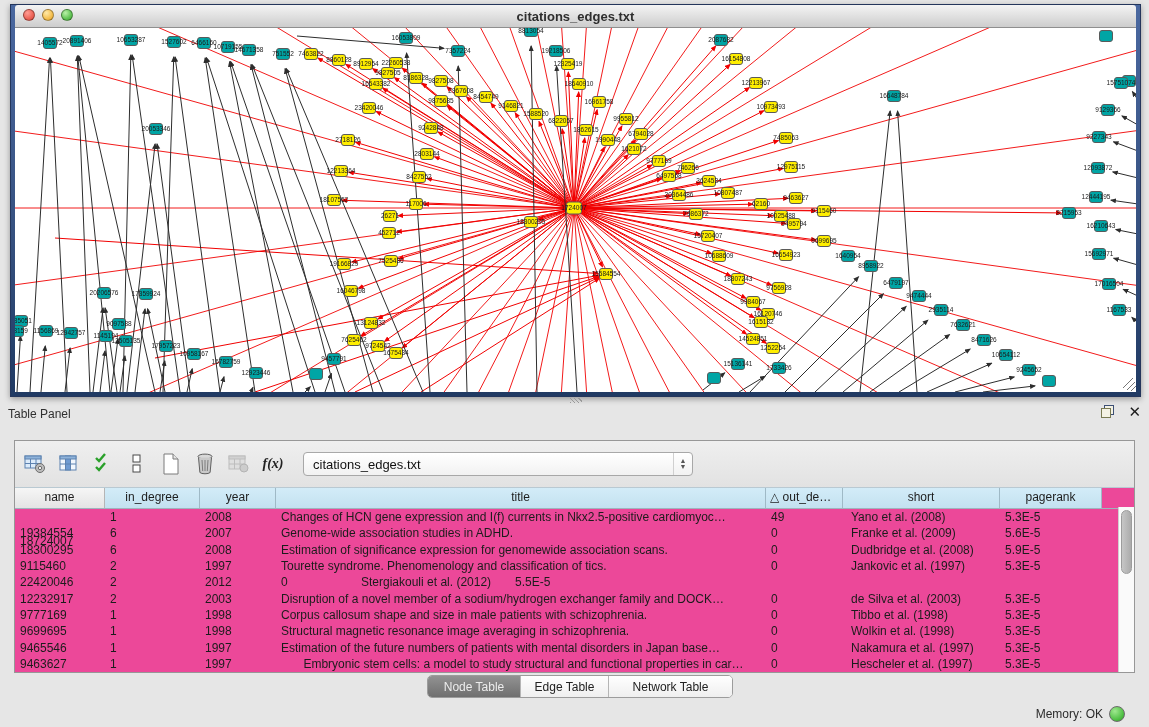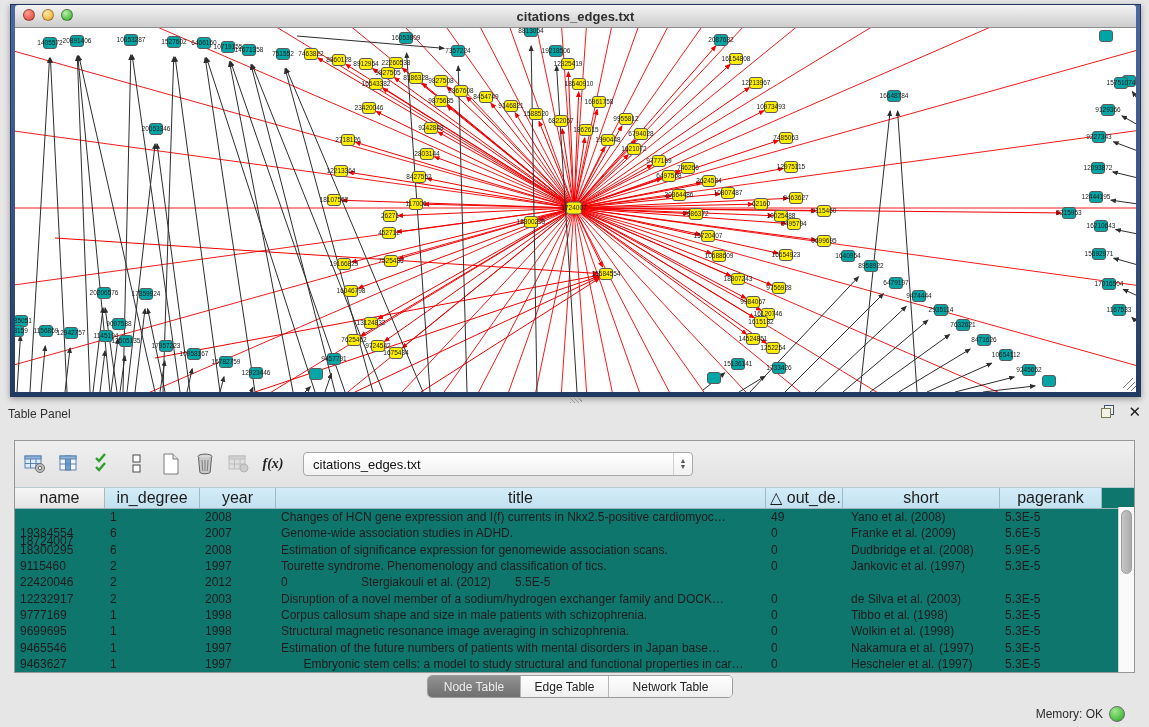--- a/index.html
+++ b/index.html
@@ -27,34 +27,34 @@
   .panel-title{position:absolute;left:8px;top:8px;font-size:12px;color:#303030;}
   .panel-btns{position:absolute;right:8px;top:6px;display:flex;gap:14px;align-items:center;}
   .float-ic{width:13px;height:13px;position:relative;}
   .float-ic b{position:absolute;width:8px;height:8px;border:1px solid #7a7a52;background:#f4f2e4;}
   .float-ic b:first-child{right:0;top:0;border-color:#3c4f74;}
   .float-ic b:last-child{left:0;bottom:0;}
   .close-x{font-size:15px;font-weight:700;color:#1c1c1c;line-height:13px;}
   .split-handle{position:absolute;left:570px;top:398px;width:12px;height:5px;
     background:repeating-linear-gradient(45deg,#9a9a9a 0 1px,transparent 1px 3px);}
   .panel-box{position:absolute;left:14px;top:440px;width:1121px;height:233px;
-    background:#0f766e;border:1px solid #979797;box-sizing:border-box;}
+    background:#ec4899;border:1px solid #979797;box-sizing:border-box;}
   .toolbar{height:46px;background:linear-gradient(180deg,#efefef,#e2e2e2);
     display:flex;align-items:center;padding-left:6px;gap:6px;}
   .tool-btn{width:28px;height:28px;display:flex;align-items:center;justify-content:center;}
   .fx{font-family:"Liberation Serif","DejaVu Serif",serif;font-style:italic;font-weight:700;
     font-size:14px;color:#222;}
   .combo{width:390px;height:24px;margin-left:10px;background:linear-gradient(180deg,#ffffff,#f2f2f2);
     border:1px solid #a8a8a8;border-radius:4px;display:flex;align-items:center;box-sizing:border-box;}
   .combo-val{flex:1;padding-left:9px;font-size:13px;color:#111;}
   .combo-arrows{width:18px;height:100%;display:flex;flex-direction:column;align-items:center;
     justify-content:center;color:#555;font-size:7px;line-height:6px;border-left:1px solid #d0d0d0;}
   
   .thead{display:flex;height:20px;border-top:1px solid #b9c9d2;border-bottom:1px solid #9fb3bd;}
-  .th{box-sizing:border-box;font-size:16px;color:#1d1d1d;text-align:center;line-height:19px;
+  .th{box-sizing:border-box;font-size:12px;color:#1d1d1d;text-align:center;line-height:19px;
      background:linear-gradient(180deg,#d3ecf8,#c3e1f0);border-right:1px solid #9fb9c6;
      overflow:hidden;white-space:nowrap;}
   .th-name{background:linear-gradient(180deg,#f6f6f6,#e4e4e4);border-right:1px solid #b5b5b5;}
   .tbody{position:relative;}
   .tr{display:flex;height:16.3px;align-items:center;}
   .td{box-sizing:border-box;font-size:12px;color:#1c1c1c;white-space:nowrap;overflow:hidden;
      padding-left:5px;}
   .td.td5{padding-left:8px;}
   .vscroll{position:absolute;right:0;top:66px;bottom:0;width:15px;background:#fafafa;
      border-left:1px solid #d0d0d0;}

